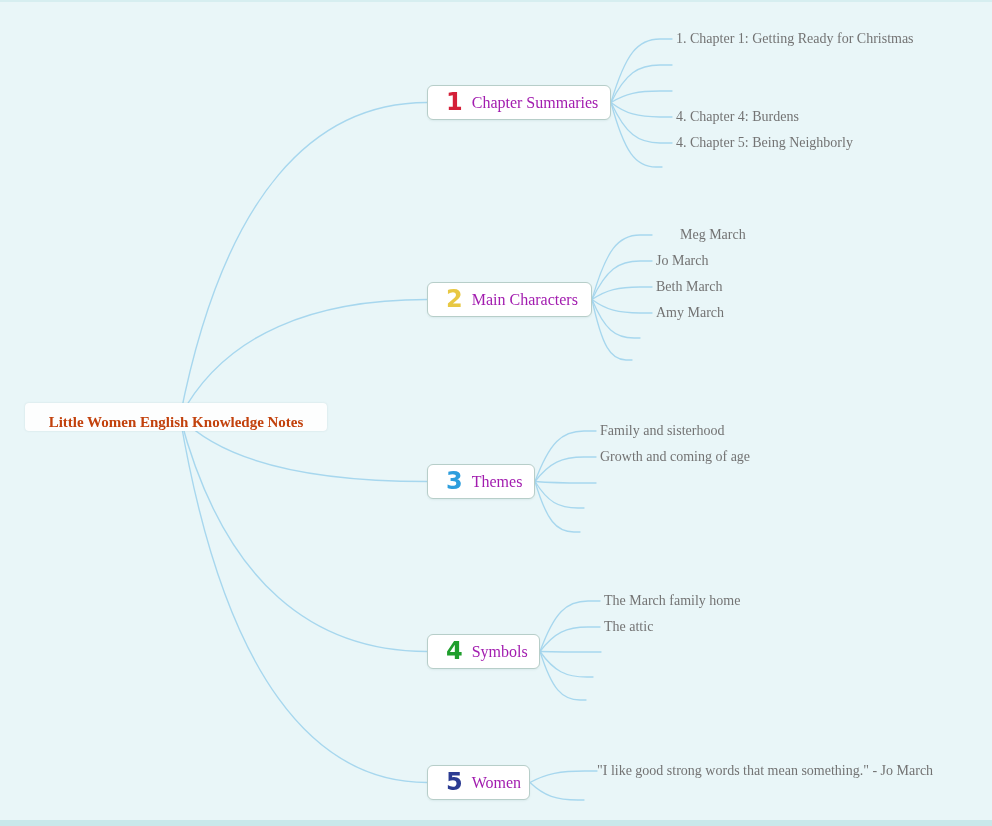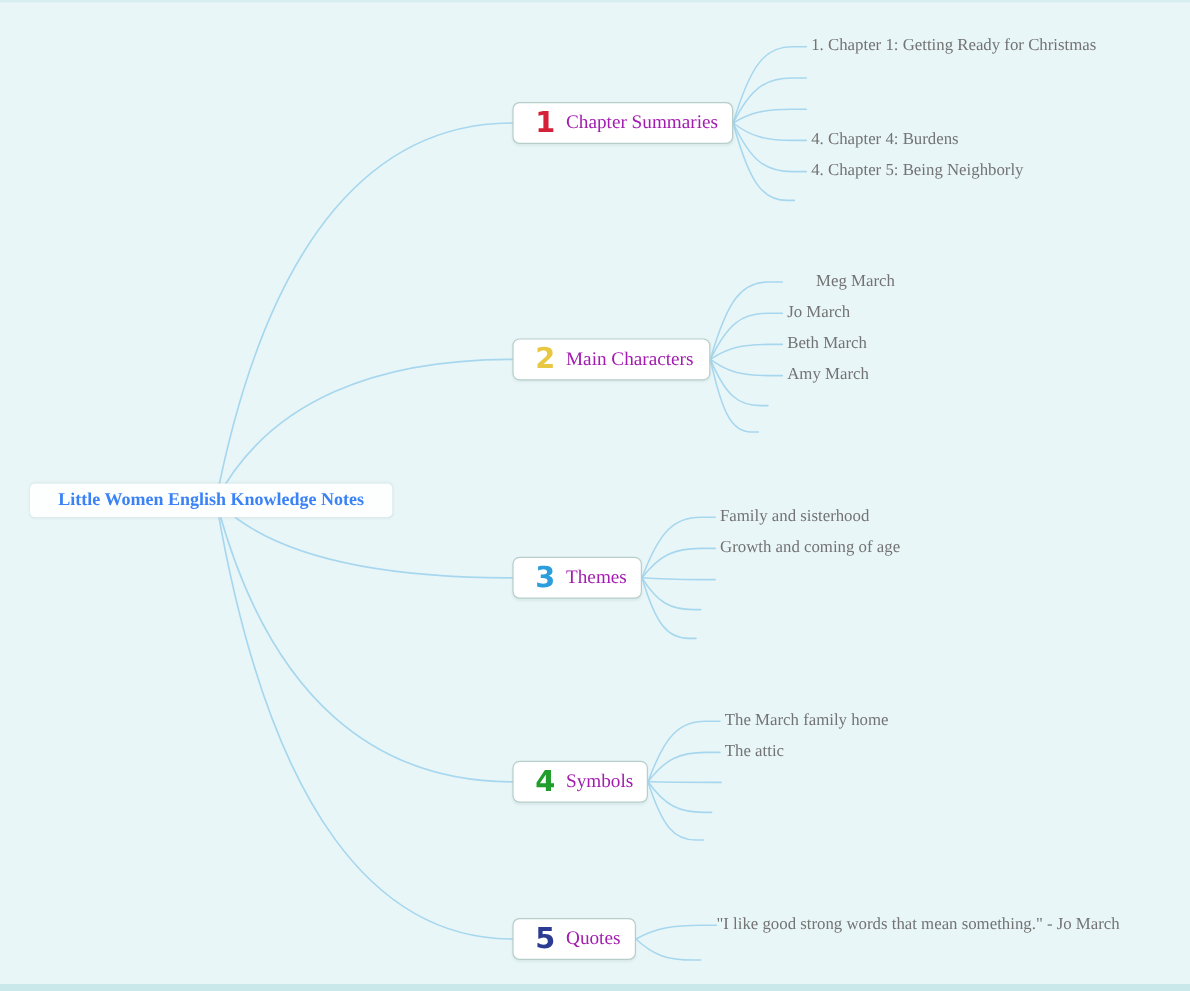--- a/index.html
+++ b/index.html
@@ -7,22 +7,22 @@
   #canvas{
     position:relative;width:992px;height:826px;overflow:hidden;
     background:#e9f6f8;
   }
   #top-strip{position:absolute;left:0;top:0;width:100%;height:2px;background:#d6eef0;}
   #bottom-strip{position:absolute;left:0;bottom:0;width:100%;height:6px;background:#c9e8ea;}
   svg.links{position:absolute;left:0;top:0;pointer-events:none;}
   .root-node{
     position:absolute;left:25px;top:403px;width:302px;height:28px;
     background:#fdfefe;border-radius:4px;
-    display:flex;align-items:center;justify-content:center;
-    font-weight:bold;font-size:15px;color:#3b82f6;
+    display:flex;align-items:flex-end;justify-content:center;
+    font-weight:bold;font-size:15px;color:#c2410c;
     box-shadow:0 0 2px rgba(120,160,160,0.25);
   }
   .topic-node{
     position:absolute;height:35px;background:#ffffff;
     border:1px solid #b7cec9;border-radius:6px;
     display:flex;align-items:center;gap:9px;
     padding:0 14px 0 18px;box-sizing:border-box;
     box-shadow:0 1px 2px rgba(110,150,150,0.12);
   }
   .topic-number{
@@ -93,21 +93,21 @@
     <span class="topic-label">Themes</span>
   </div>
 
   <div class="topic-node" style="left:427px;top:634px;width:113px;">
     <span class="topic-number" style="color: rgb(31, 158, 44);">4</span>
     <span class="topic-label">Symbols</span>
   </div>
 
   <div class="topic-node" style="left:427px;top:765px;width:103px;">
     <span class="topic-number" style="color: rgb(43, 59, 146);">5</span>
-    <span class="topic-label">Quotes</span>
+    <span class="topic-label">Women</span>
   </div>
 
   <div class="child-item" style="left:676px;top:39px;">1. Chapter 1: Getting Ready for Christmas</div>
   <div class="child-item" style="left:676px;top:117px;">4. Chapter 4: Burdens</div>
   <div class="child-item" style="left:676px;top:143px;">4. Chapter 5: Being Neighborly</div>
 
   <div class="child-item" style="left:656px;top:235px;margin-left:24px;">Meg March</div>
   <div class="child-item" style="left:656px;top:261px;">Jo March</div>
   <div class="child-item" style="left:656px;top:287px;">Beth March</div>
   <div class="child-item" style="left:656px;top:313px;">Amy March</div>

